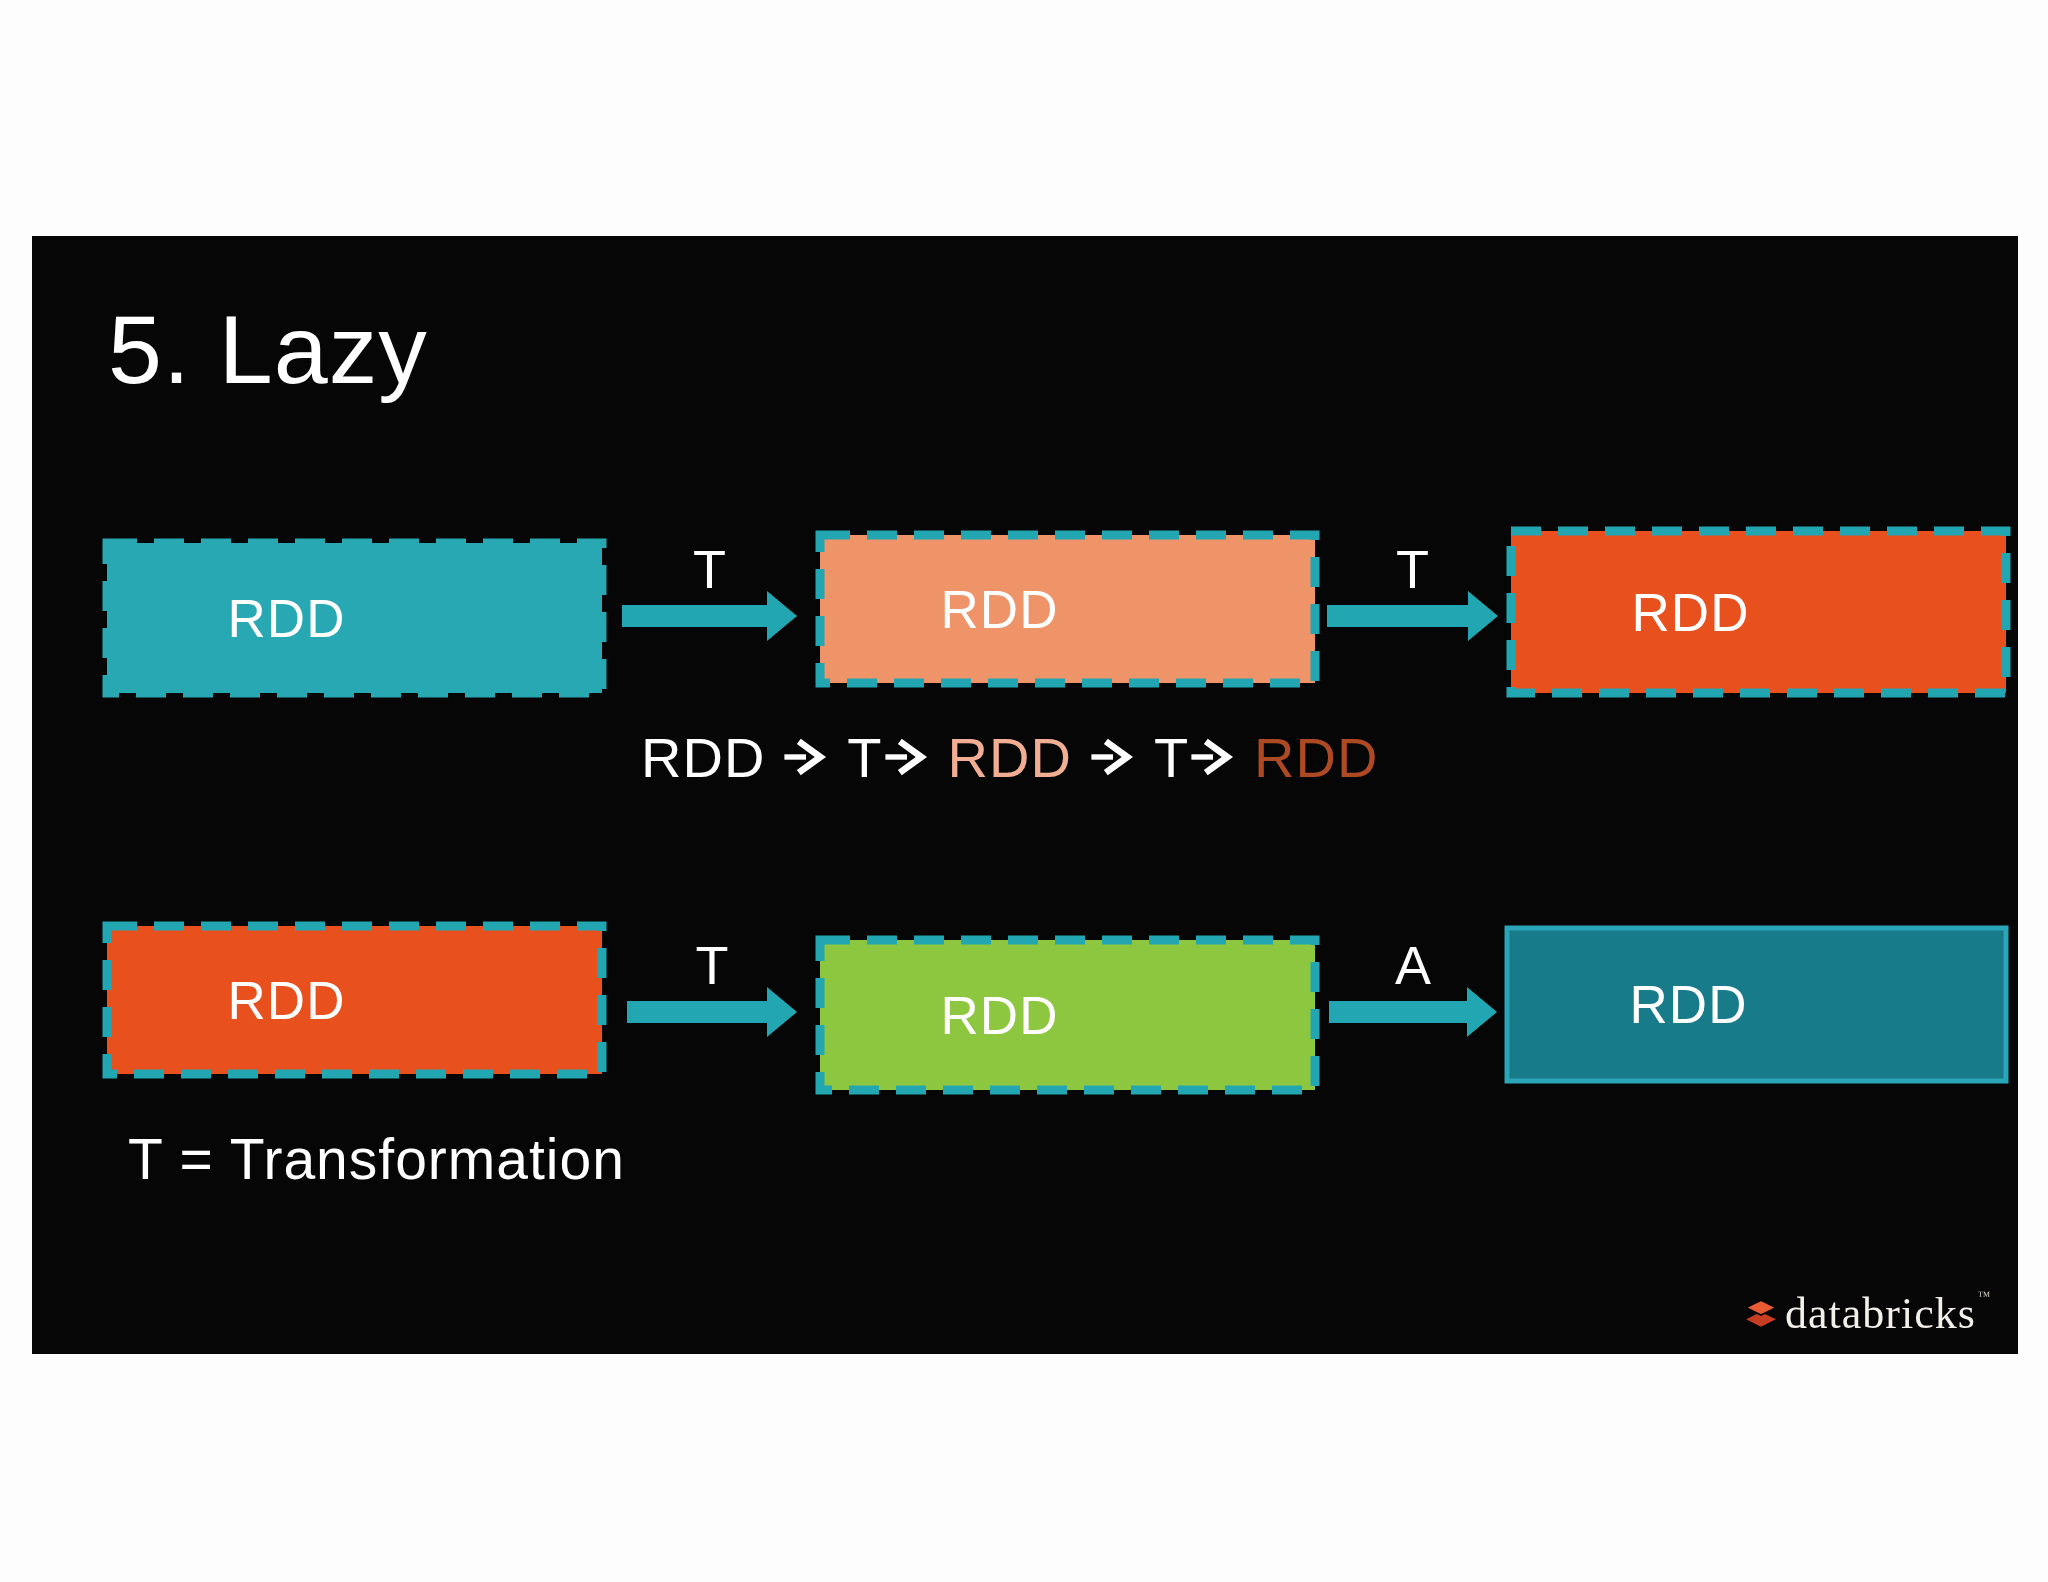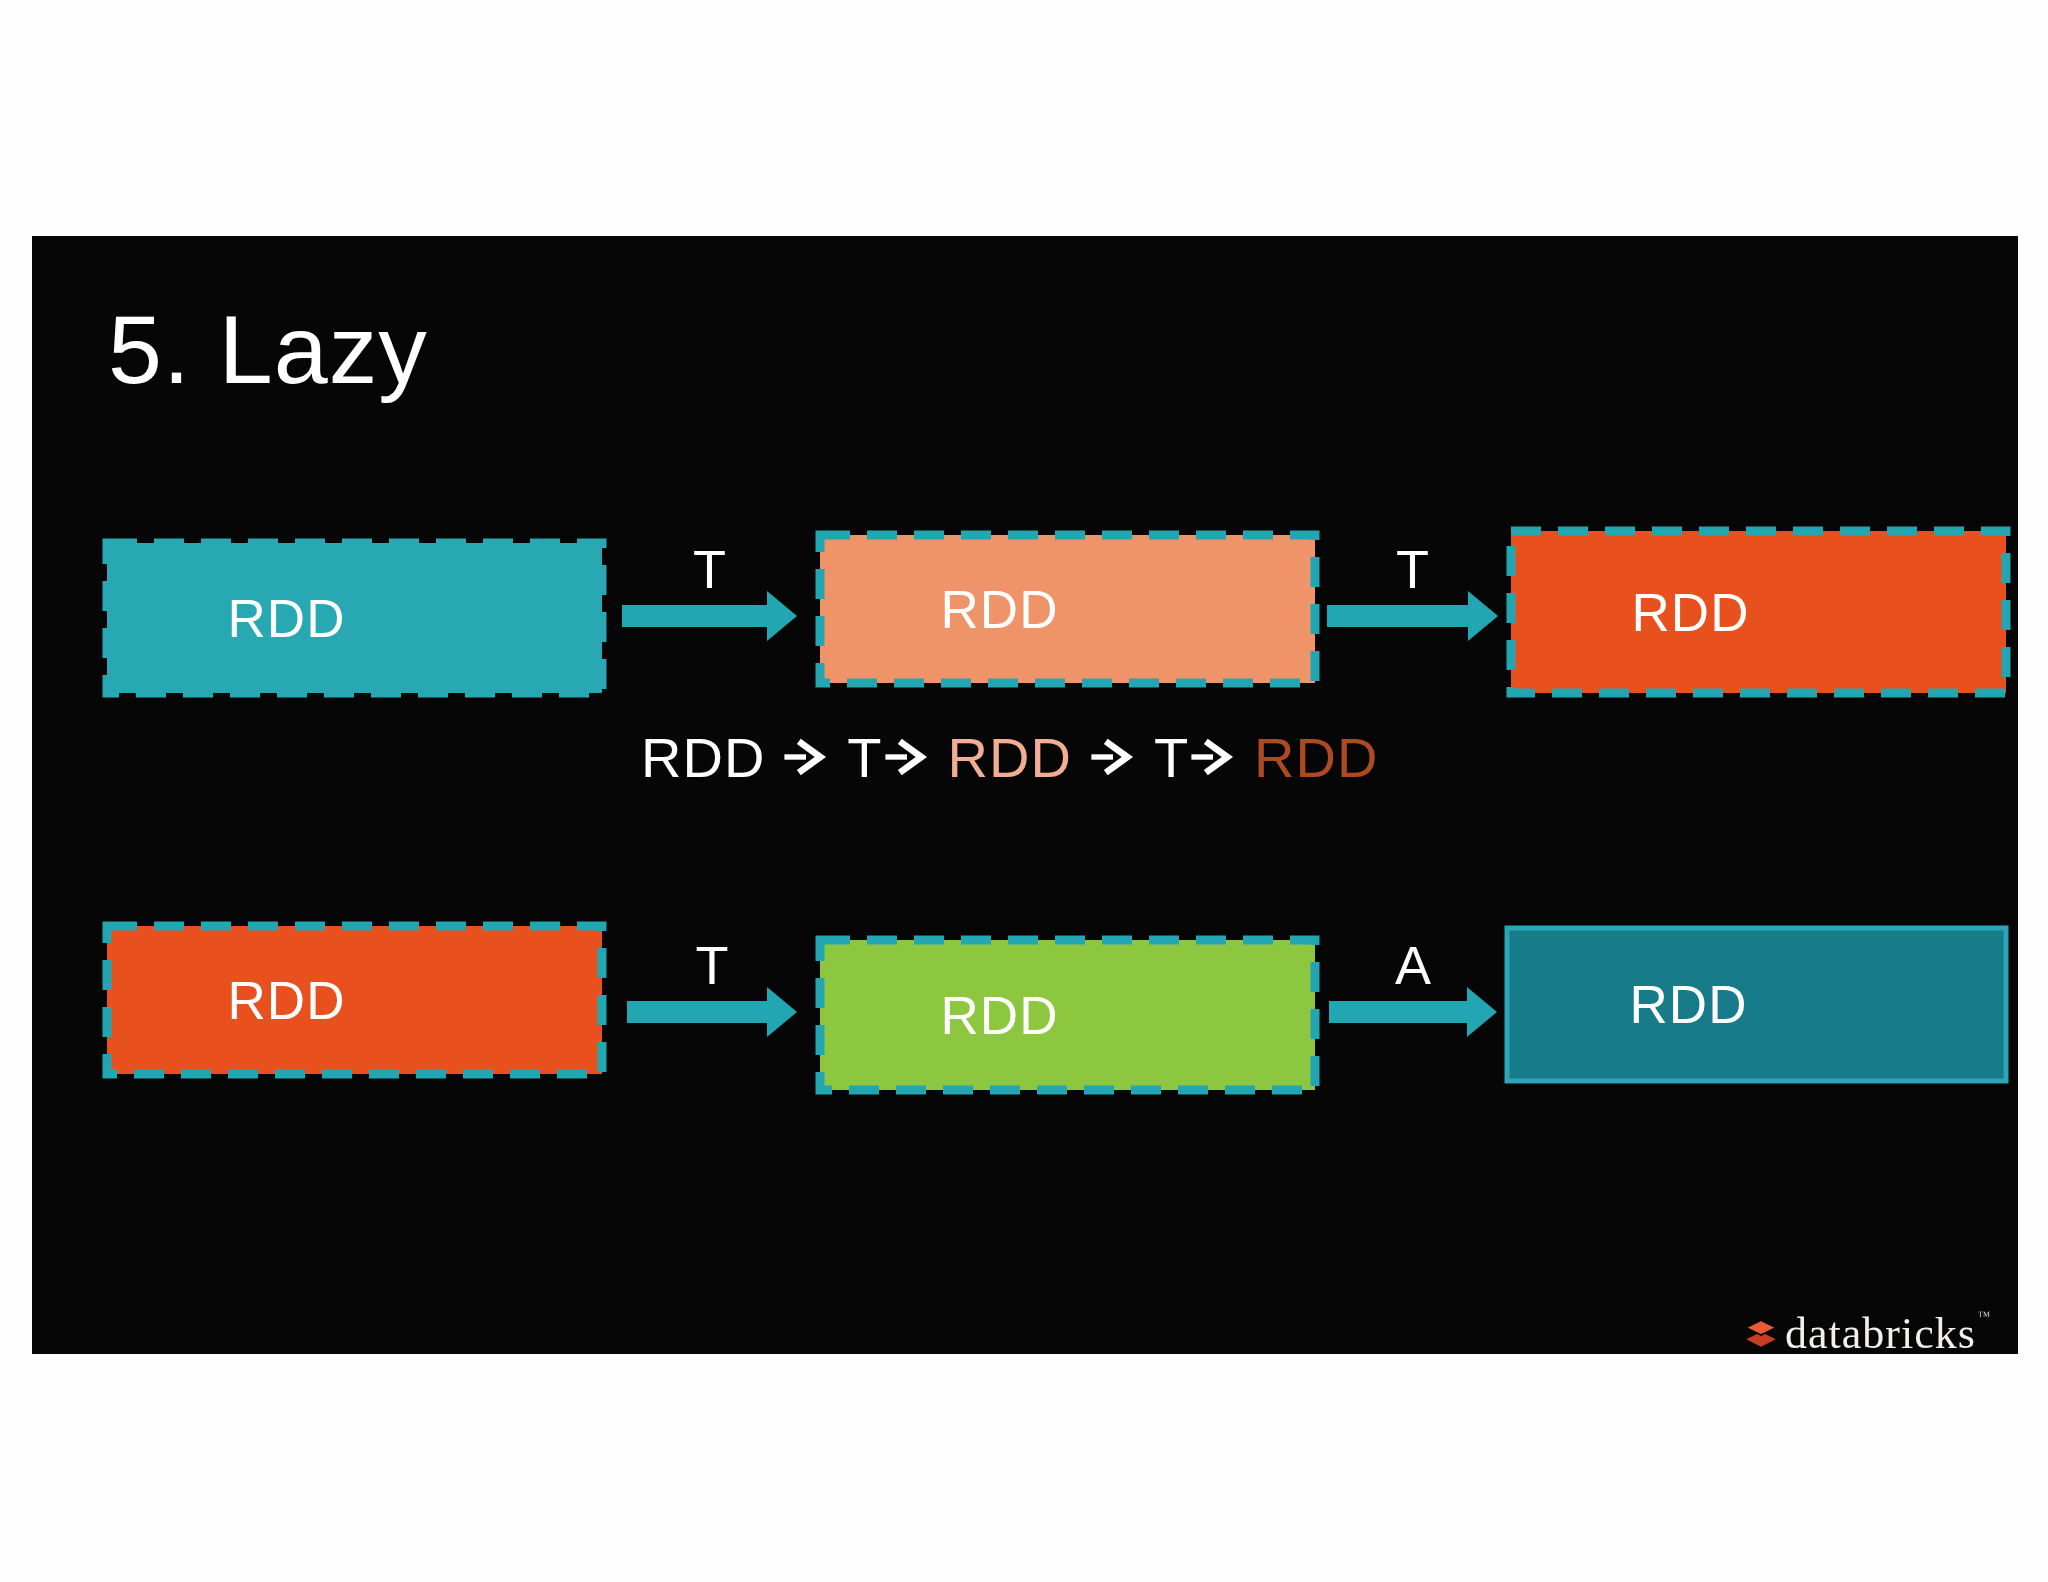--- a/index.html
+++ b/index.html
@@ -19,21 +19,21 @@
   .arrow-group .head{width:0;height:0;border-top:25px solid transparent;
                      border-bottom:25px solid transparent;border-left:30px solid #22a6b2;}
   .formula{position:absolute;left:600px;top:490px;height:62px;display:flex;align-items:center;
            font-size:56px;color:#fff;letter-spacing:1px;}
   .formula .tok{margin:0 9px;}
   .formula .t-tok{margin:0 0 0 9px;}
   .farrow{margin:0 8px;display:block;}
   .farrow.tight{margin-left:0px;}
   .farrow polyline,.farrow line{stroke:#fff;fill:none;}
   .legend-line{position:absolute;left:96px;font-size:57px;color:#fff;letter-spacing:1px;}
-  .logo{position:absolute;left:1712px;top:1052px;display:flex;align-items:center;gap:7px;margin-top:20px;}
+  .logo{position:absolute;left:1712px;top:1052px;display:flex;align-items:center;gap:7px;}
   .logo-text{font-family:"Liberation Serif",serif;font-size:44px;color:#f3f0ea;letter-spacing:1px;}
   .logo-tm{font-size:13px;color:#cfcac2;vertical-align:28px;margin-left:2px;}
 </style>
 </head>
 <body>
 
 <div class="stage">
   <div class="slide">
 
     <div class="title">5. Lazy</div>
@@ -141,20 +141,21 @@
 
     <div class="box" style="left:1472px;top:689px;width:505px;height:159px">
       <svg width="505" height="159">
         <rect x="3" y="3" width="499" height="153" stroke-width="5" style="fill: rgb(23, 123, 138); stroke: rgb(43, 166, 184);"></rect>
       </svg>
       <div class="lbl">
           <span>RDD</span>
         </div>
     </div>
 
+    <div class="legend-line" style="top:890px">T = Transformation</div>
 
     <div class="logo">
       <svg width="34" height="30" viewBox="0 0 32 28">
         <path d="M16 12 L30 19 L16 26 L2 19 Z" style="fill: rgb(198, 61, 34);"></path>
         <path d="M16 1 L30 8 L16 15 L2 8 Z" stroke="#060606" stroke-width="1.5" style="fill: rgb(232, 91, 51);"></path>
       </svg>
       <div class="logo-text"><span>databricks</span><span class="logo-tm">™</span></div>
     </div>
 
   </div>

